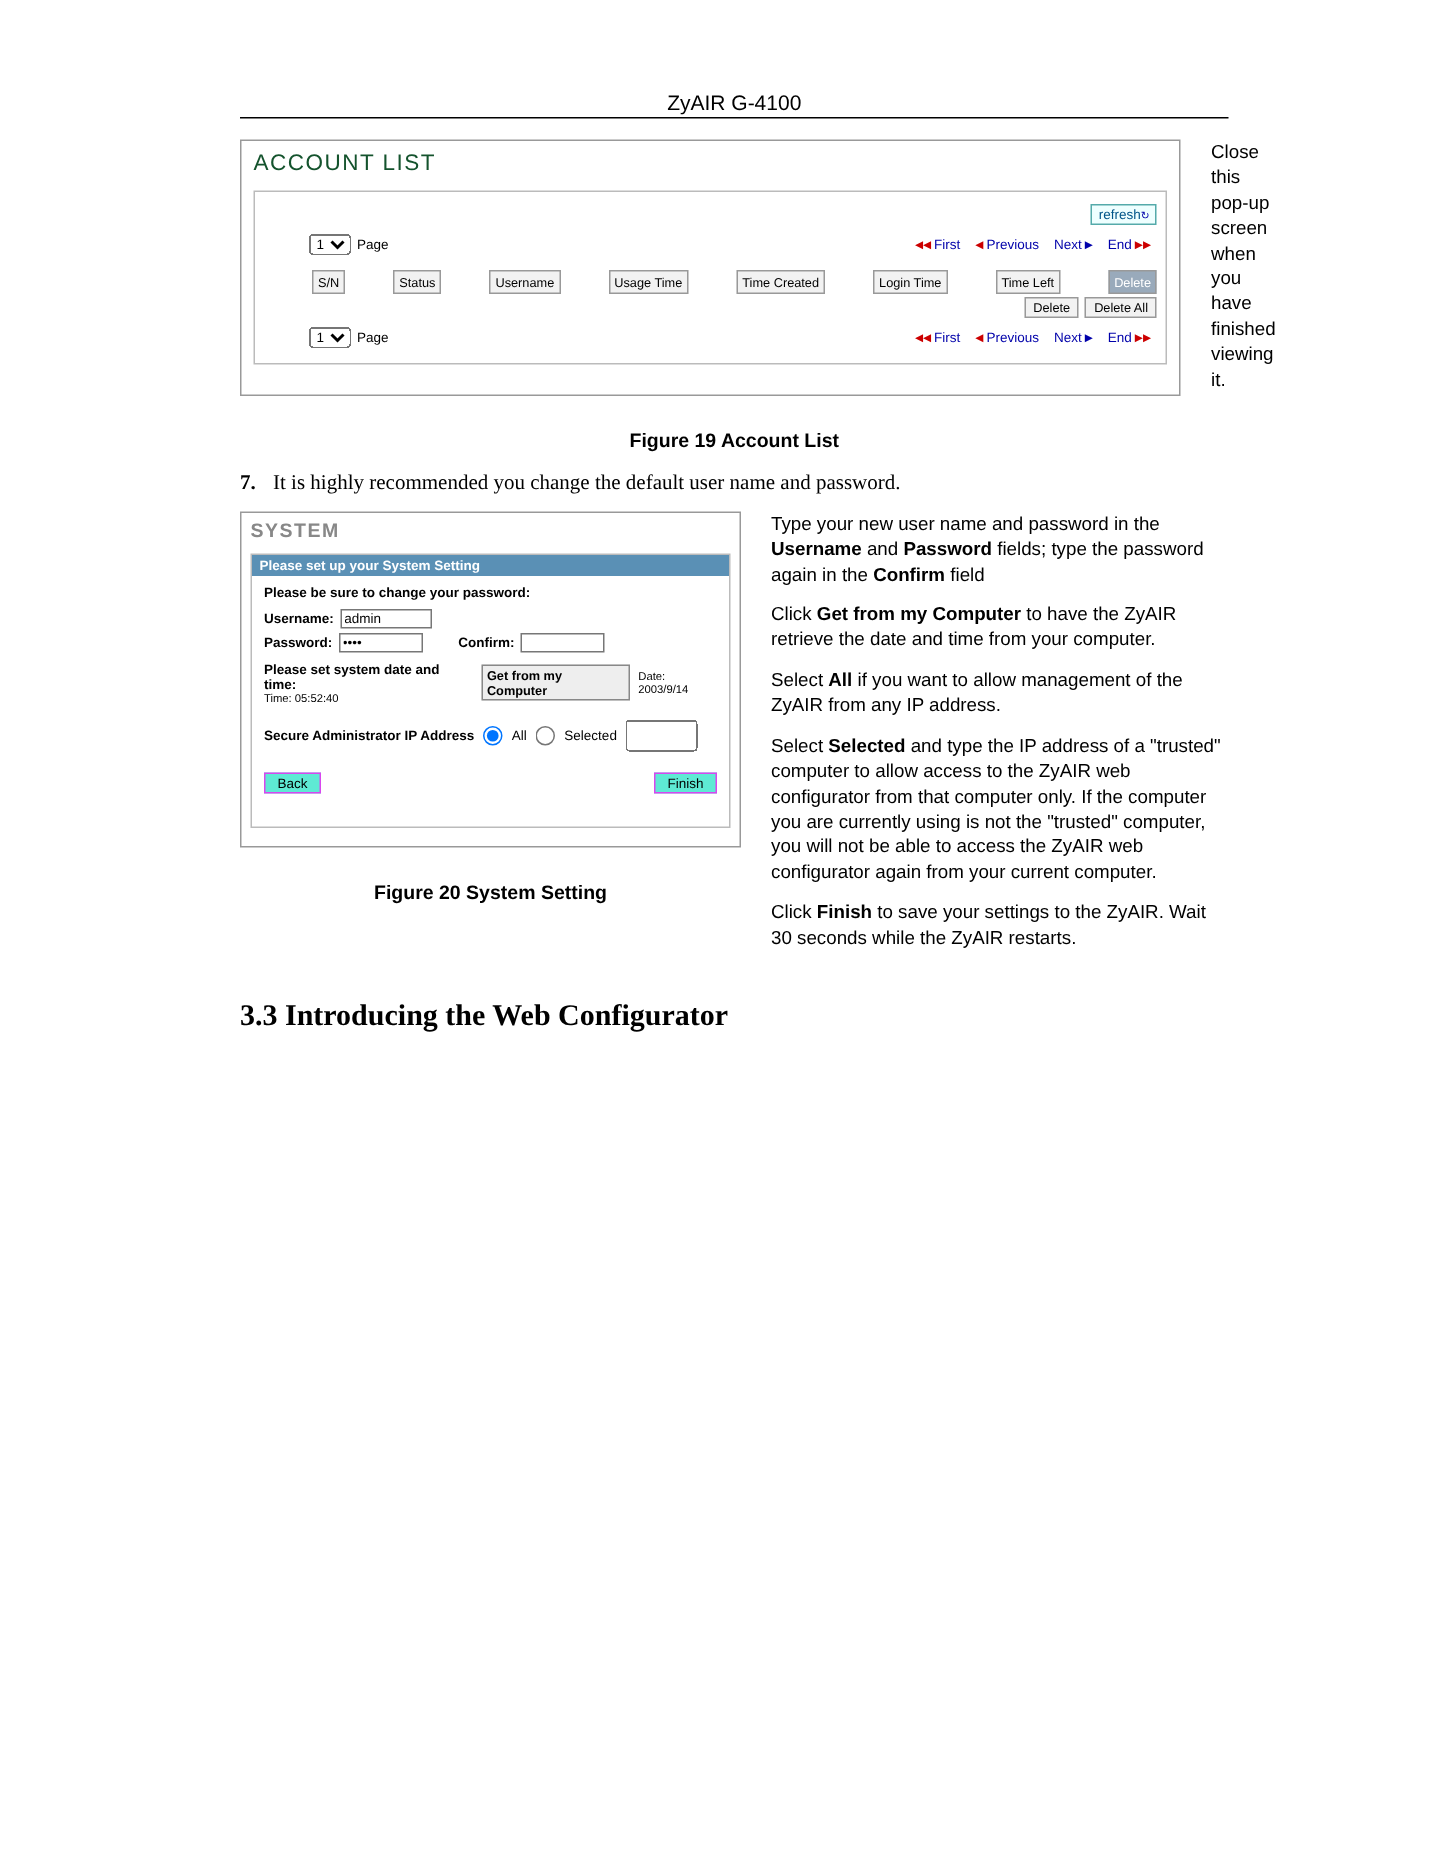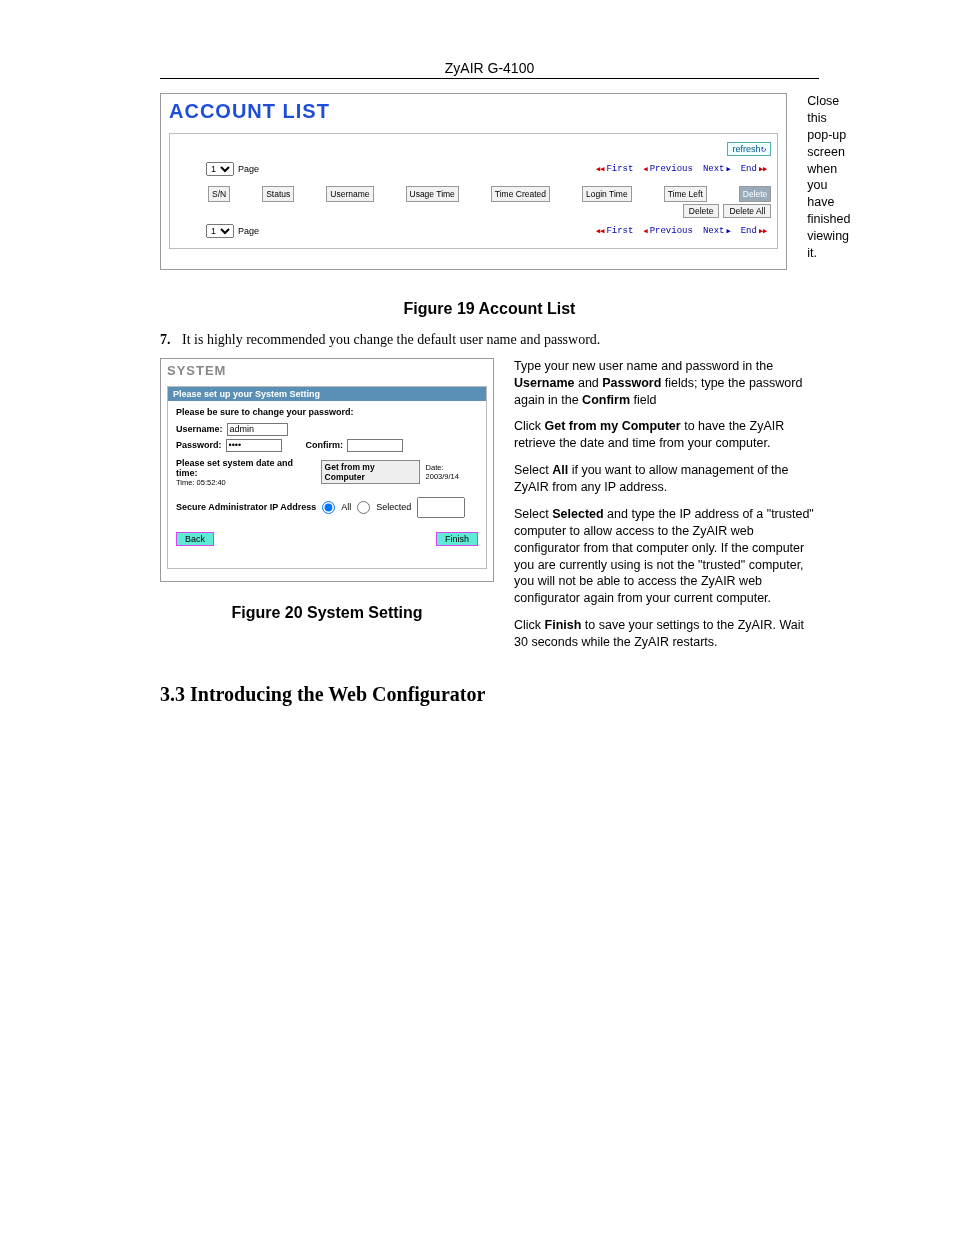--- a/index.html
+++ b/index.html
@@ -37,23 +37,23 @@
   .col-right p { margin: 0 0 10px 0; }
 
   
   .account-list-box {
     border: 1px solid #999;
     background: #fff;
     padding: 6px 8px 20px 8px;
   }
   .acct-title {
     font-family: Arial, sans-serif;
-    font-weight: bold;
-    font-size: 20px;
-    color: #1d4ed8;
+    font-weight: normal;
+    font-size: 15px;
+    color: #14532d;
     letter-spacing: 1px;
     margin-bottom: 10px;
   }
   .acct-inner {
     border: 1px solid #bbb;
     padding: 8px 6px 10px 6px;
     font-size: 9px;
   }
   .pager-row {
     display: flex;
@@ -71,21 +71,21 @@
     font-size: 9px;
     height: 14px;
   }
   .pager-links {
     display: flex;
     align-items: center;
     gap: 10px;
     color: #00a;
     margin-right: 4px;
   }
-  .pager-links span { display: inline-flex; align-items: center; gap: 2px; font-family: Liberation Mono, monospace; }
+  .pager-links span { display: inline-flex; align-items: center; gap: 2px; }
   .red-tri { color: #c00; font-size: 7px; }
   .blue-tri { color: #00a; font-size: 7px; }
   .refresh-btn {
     align-self: flex-end;
     border: 1px solid #5aa;
     background: #eff;
     color: #058;
     font-size: 9px;
     padding: 1px 4px;
     margin-left: auto;
@@ -113,22 +113,22 @@
   .del-row .dbtn {
     border: 1px solid #999;
     background: #f2f2f2;
     font-size: 8.5px;
     padding: 1px 5px;
   }
 
   .caption {
     text-align: center;
     font-weight: bold;
-    font-size: 16px;
-    margin: 28px 0 14px 0;
+    font-size: 13px;
+    margin: 14px 0 14px 0;
   }
 
   .numbered-para {
     display: flex;
     font-family: "Times New Roman", Times, serif;
     font-size: 14px;
     margin: 6px 0 10px 0;
   }
   .numbered-para .num { font-weight: bold; width: 22px; }
   .numbered-para .txt { flex: 1; }

